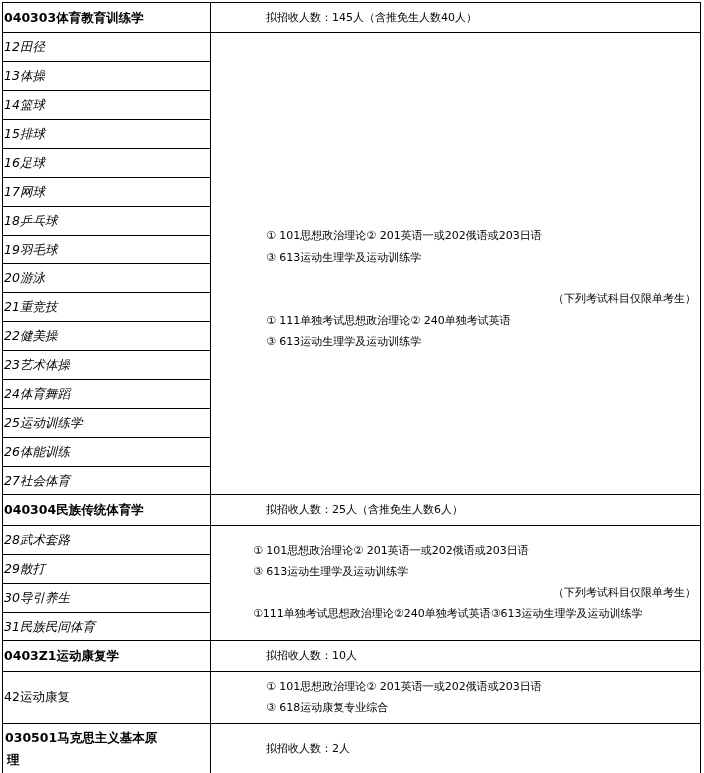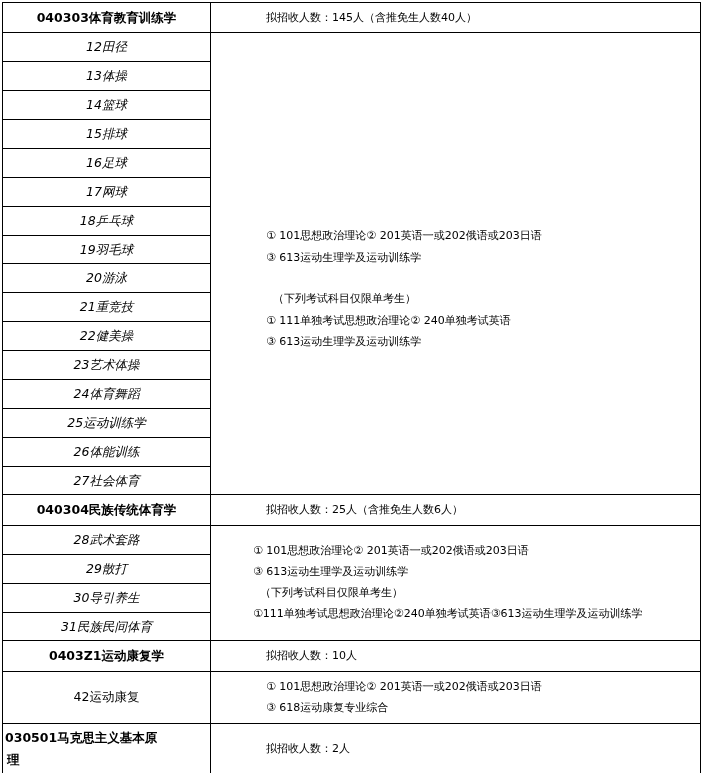--- a/index.html
+++ b/index.html
@@ -33,21 +33,20 @@
     font-size: 12.5px;
     line-height: 1.45;
     color: #000;
   }
   col.c-left  { width: 208px; }
   col.c-right { width: 490px; }
 
   
   .lcell {
     display: block;
-    text-align: center;
     padding: 3px 1px 3px 1px;
     font-size: 12.5px;
     line-height: 1.75;
     white-space: normal;
     word-break: break-all;
   }
   .lcell.bold { font-weight: bold; }
 
   
   .lcell.wrap {
@@ -74,21 +73,21 @@
     font-size: 11px;
     line-height: 1.95;
   }
   .rcell .ln { display: block; white-space: nowrap; }
   .rcell .ln.gap { height: 10px; }
   .rcell.tight {
     padding-left: 42px;
     line-height: 1.9;
   }
   .rcell.tight .ln { white-space: nowrap; }
-  .note-indent { padding-left: 7px; }
+  .note-indent { padding-left: 7px; text-align: right; }
 
   .rowh-25 { height: 21px; font-style: italic; }
   .rowh-26 { height: 22px; }
 </style>
 </head>
 <body>
 
 <div class="page">
   <table class="adm">
     <colgroup>

